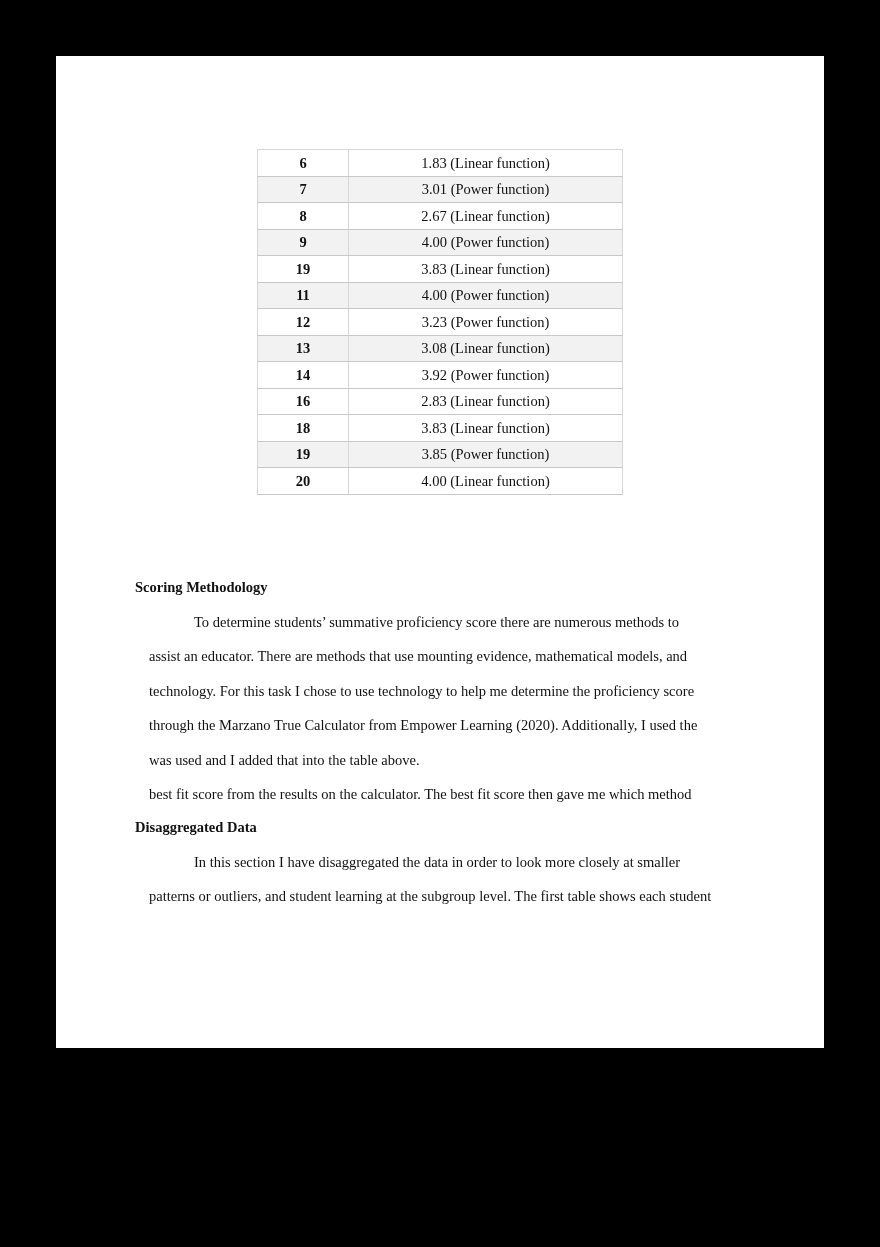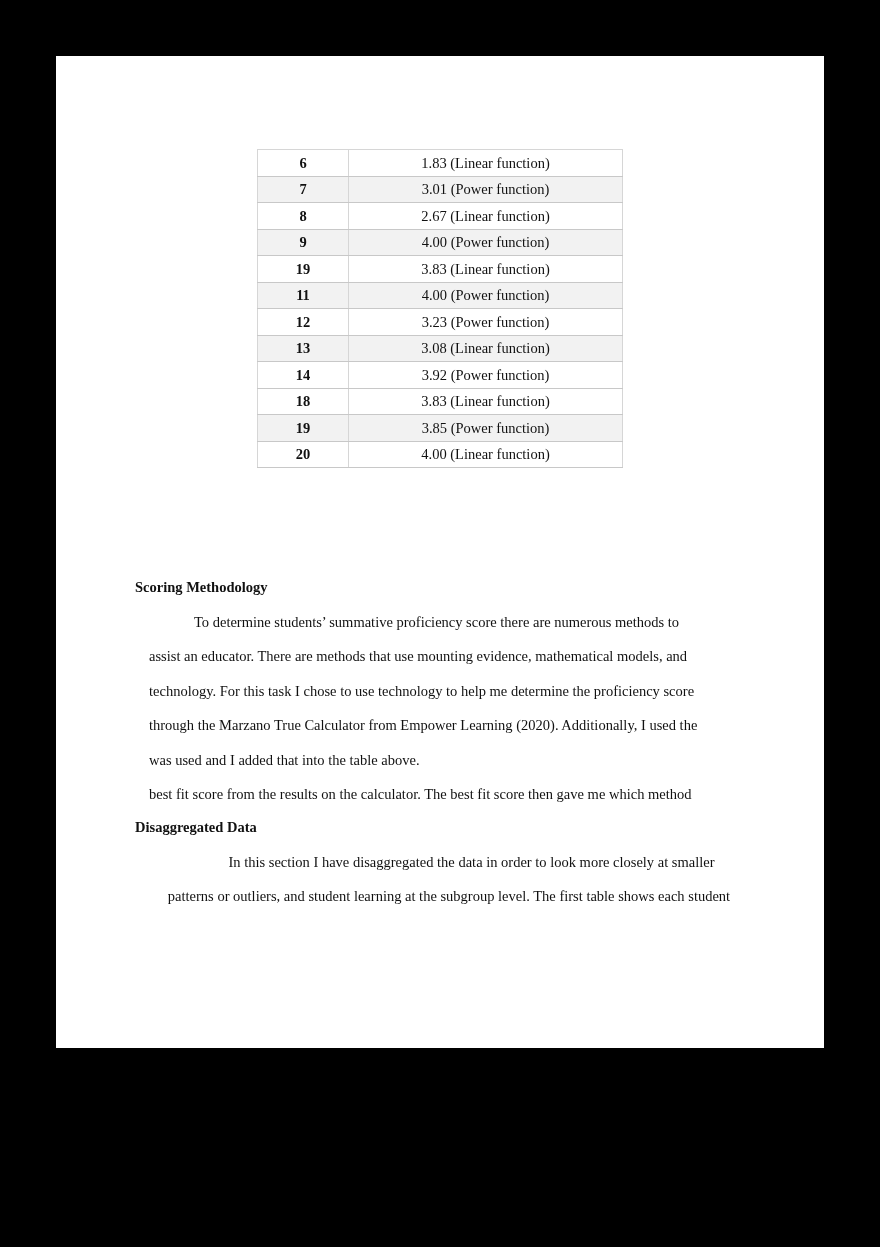--- a/index.html
+++ b/index.html
@@ -115,20 +115,24 @@
       </tr>
       <tr class="alt">
         <td class="student">13</td>
         <td>3.08 (Linear function)</td>
       </tr>
       <tr>
         <td class="student">14</td>
         <td>3.92 (Power function)</td>
       </tr>
       <tr>
+        <td class="student">16</td>
+        <td>2.83 (Linear function)</td>
+      </tr>
+      <tr>
         <td class="student">18</td>
         <td>3.83 (Linear function)</td>
       </tr>
       <tr class="alt">
         <td class="student">19</td>
         <td>3.85 (Power function)</td>
       </tr>
       <tr>
         <td class="student">20</td>
         <td>4.00 (Linear function)</td>
@@ -142,18 +146,18 @@
     <span class="line first">To determine students’ summative proficiency score there are numerous methods to</span>
     <span class="line">assist an educator. There are methods that use mounting evidence, mathematical models, and</span>
     <span class="line">technology. For this task I chose to use technology to help me determine the proficiency score</span>
     <span class="line">through the Marzano True Calculator from Empower Learning (2020). Additionally, I used the</span>
     <span class="line">was used and I added that into the table above.</span>
     <span class="line">best fit score from the results on the calculator. The best fit score then gave me which method</span>
   </p>
 
   <h2 class="heading" style="top:763px;">Disaggregated Data</h2>
 
-  <p class="para" style="top:798px;text-align:center;">
+  <p class="para" style="top:798px;">
     <span class="line first">In this section I have disaggregated the data in order to look more closely at smaller</span>
     <span class="line">patterns or outliers, and student learning at the subgroup level. The first table shows each student</span>
   </p>
 
 </div>
 
 </body></html>

